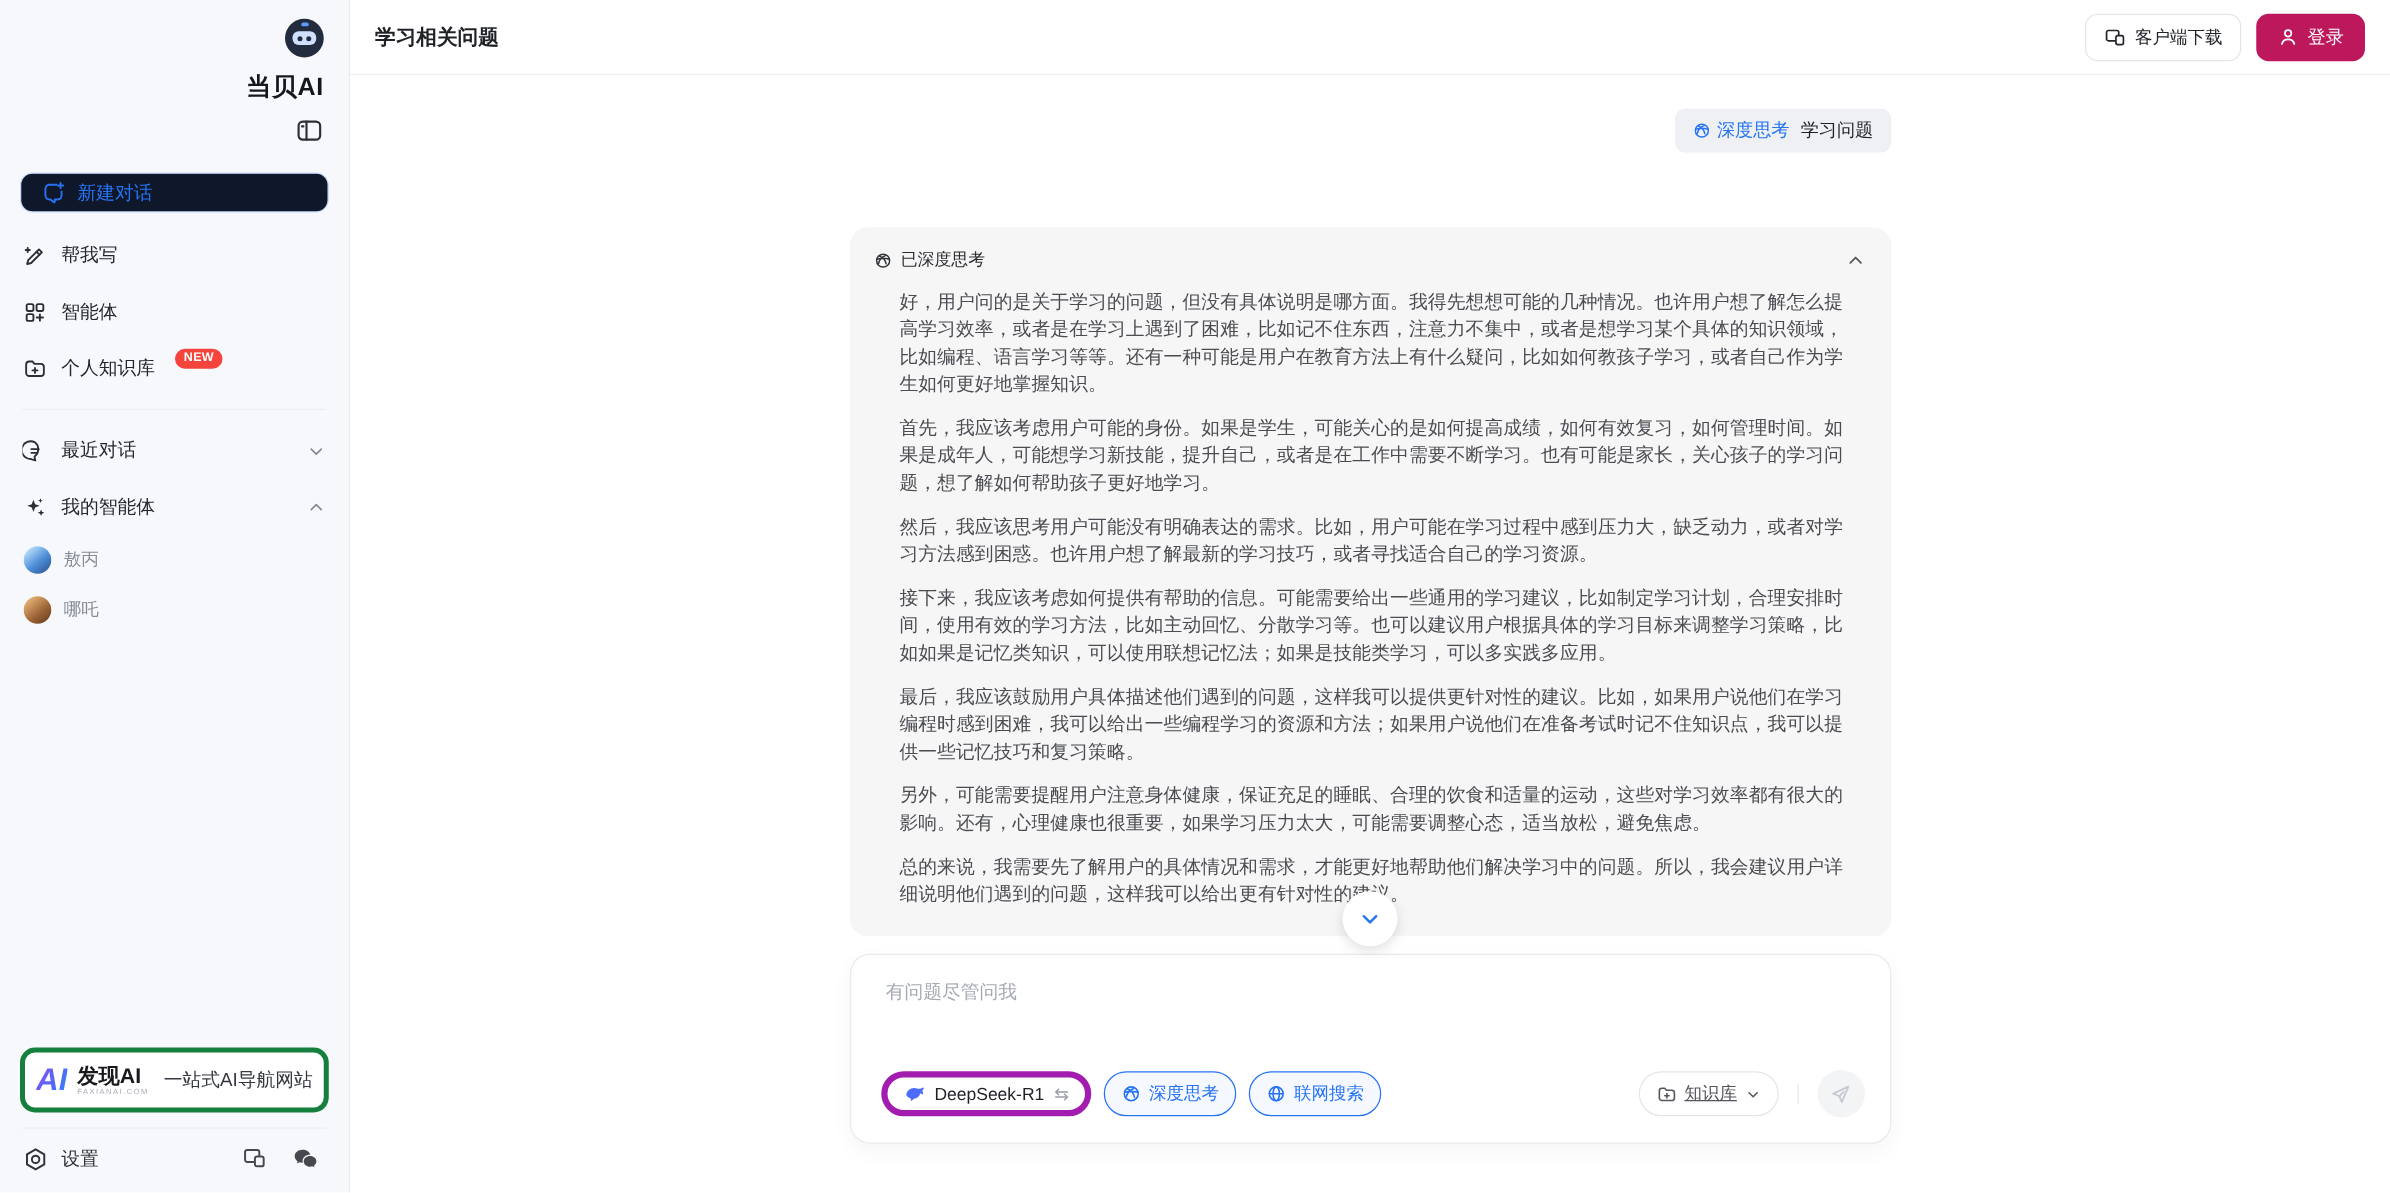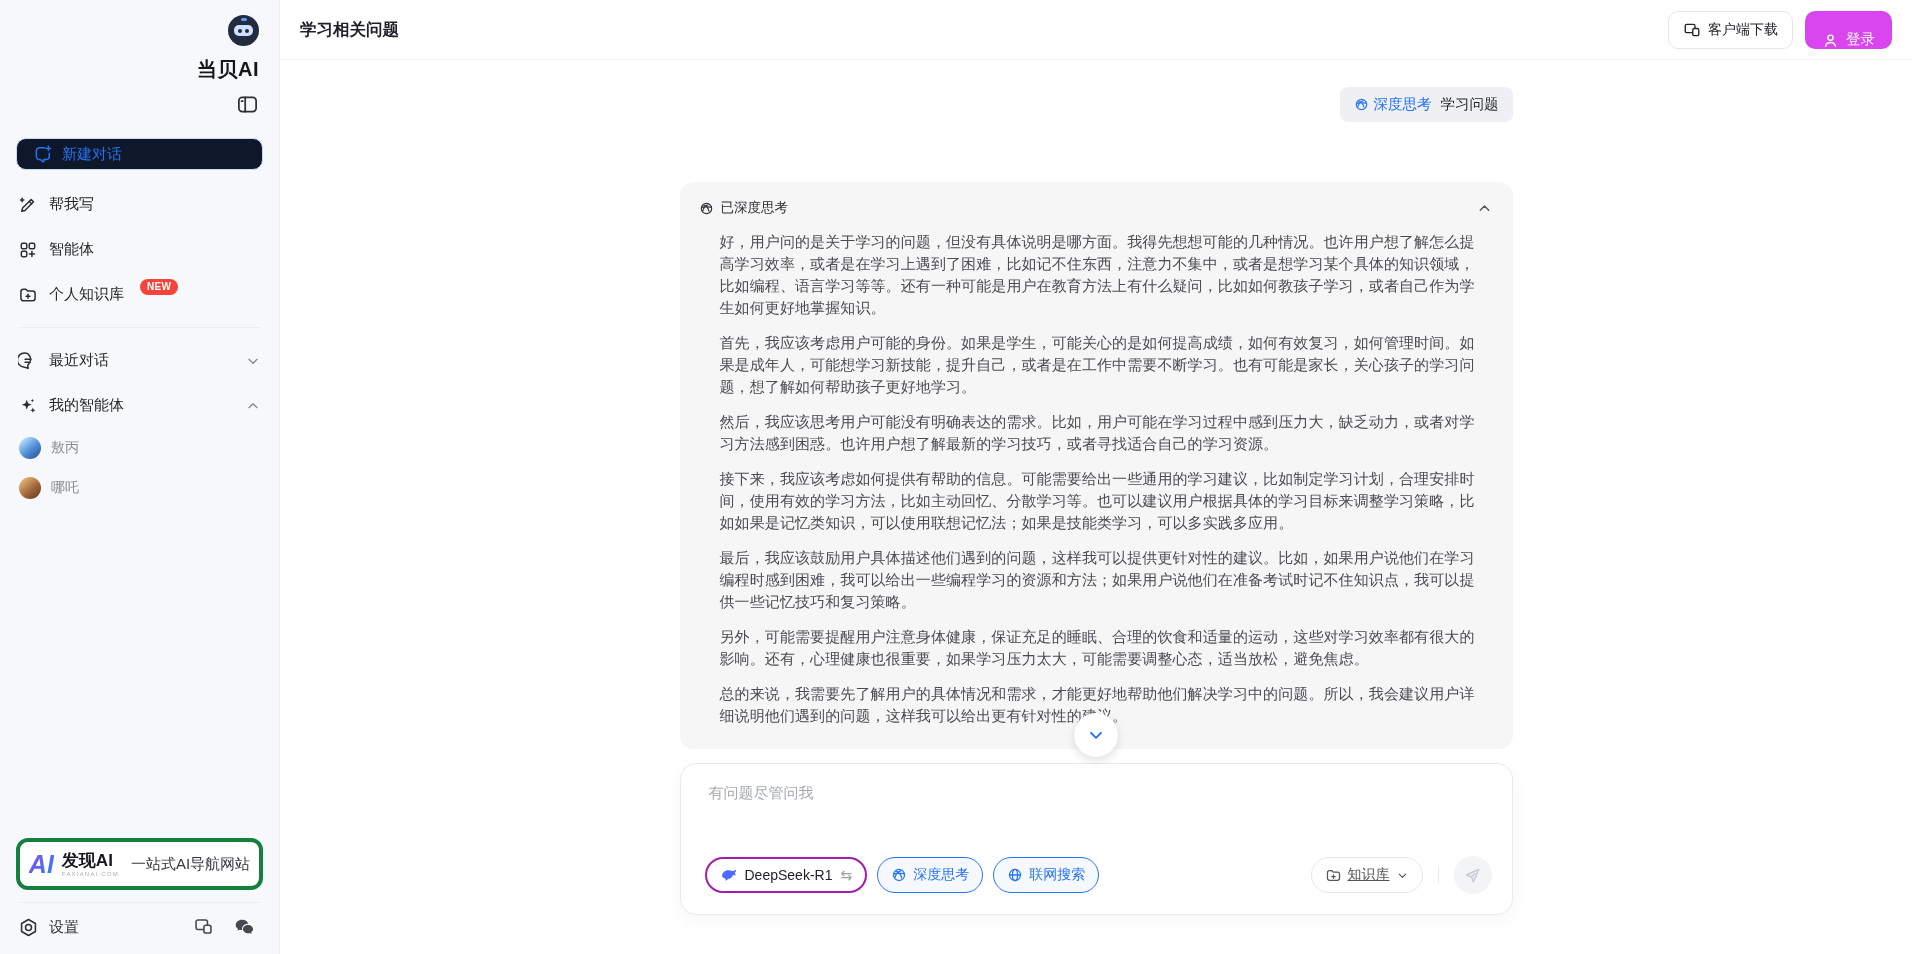--- a/index.html
+++ b/index.html
@@ -77,22 +77,22 @@
     display:flex; align-items:center; padding:0 20px;
   }
   .page-title { font-size:16.5px; font-weight:600; color:#1e2126; }
   .topbar-right { margin-left:auto; display:flex; gap:12px; align-items:center;padding-left:28px; }
   .btn-download {
     display:flex; align-items:center; gap:7px; height:38px; padding:0 14px;
     border:1px solid #e3e5e9; border-radius:10px; background:#fff;
     font-size:14px; color:#212429; cursor:pointer;
   }
   .btn-login {
-    display:flex; align-items:flex-end; gap:7px; height:38px; padding:0 17px;
-    border:none; border-radius:10px; background:#d946ef; color:#fff;
+    display:flex; align-items:center; gap:7px; height:38px; padding:0 17px;
+    border:none; border-radius:10px; background:#be185d; color:#fff;
     font-size:14.5px; cursor:pointer;
   }
 
   .chat-region { flex:1; position:relative; display:flex; justify-content:center; overflow:hidden; }
   .chat-col { width:833px; display:flex; flex-direction:column; }
 
   .user-row { display:flex; justify-content:flex-end; margin-top:27px; }
   .user-chip {
     background:#eef0f3; border-radius:8px; padding:0 14px; height:35px;
     display:flex; align-items:center; gap:9px; font-size:14.5px;
@@ -128,21 +128,21 @@
   .composer textarea {
     border:none; outline:none; resize:none; background:transparent;
     font-family:inherit; font-size:15px; color:#1f2126; flex:1; padding:10px 4px;
   }
   .composer textarea::placeholder { color:#a5aab2; }
   .composer-row { display:flex; align-items:center; gap:10px; }
   .pill {
     height:36px; display:flex; align-items:center; gap:6px; padding:0 13px;
     border-radius:18px; font-size:14px; cursor:pointer; background:#fff;
   }
-  .pill-model { border:2px solid #a21caf; color:#212329; }
+  .pill-model { border:5px solid #a21caf; color:#212329; }
   .swap-glyph { color:#9ba0a8; font-size:14px; margin-left:2px; }
   .pill-feature { border:1px solid #2673f4; color:#2673f4; background:#f5f9ff; }
   .row-spacer { flex:1; }
   .pill-kb { border:1px solid #e4e6ea; color:#53565c;text-decoration:underline; }
   .v-div { width:1px; height:16px; background:#e7e8eb; margin:0 5px; }
   .send-btn {
     width:38px; height:38px; border-radius:50%; background:#f3f4f6;
     display:flex; align-items:center; justify-content:center; color:#c6cbd3; cursor:pointer;
   }
   .whale { color:#4d6bfe; }

